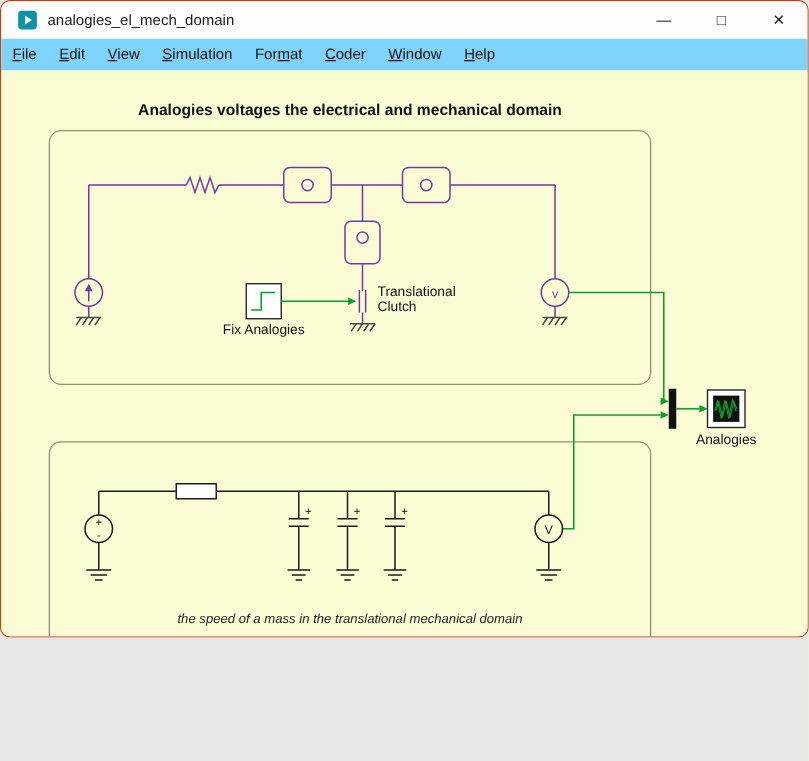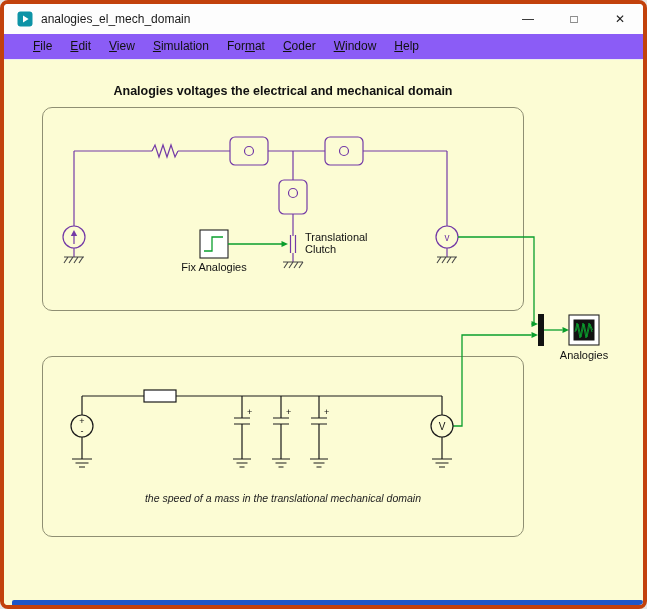--- a/index.html
+++ b/index.html
@@ -1,27 +1,27 @@
 <!DOCTYPE html>
 <html style="--c-background: #fcfcd4; --c-box_border: #8f8f73; --c-mechanical_line: #7339a6; --c-signal_green: #0a9e2c; --c-electrical_line: #1a1a1a; --c-ground_dark: #474747; --c-scrollbar_blue: #1e57c8;"><head>
 <meta charset="utf-8">
 <style>
   html,body { margin:0; padding:0; background:#e6e6e6; font-family:"Liberation Sans", sans-serif; }
   .window {
-    position:relative; width:647px; height:609px; background:#ffffff;
-    border:4px solid #c2410c; border-radius:8px; overflow:hidden; box-sizing:border-box;
+    position:relative; width:647px; height:510px; background:#ffffff;
+    border:1px solid #c2410c; border-radius:8px; overflow:hidden; box-sizing:border-box;
   }
   
   .titlebar { position:absolute; top:0; left:0; right:0; height:30px; background:#fdfdfd; display:flex; align-items:center; }
   .app-icon { width:16px; height:16px; margin-left:13px; flex:0 0 auto; }
   .win-title { margin-left:8px; font-size:12px; color:#1a1a1a; white-space:nowrap; }
   .win-controls { position:absolute; right:0; top:0; height:30px; display:flex; }
   .win-btn { width:46px; height:30px; display:flex; align-items:center; justify-content:center; font-size:12px; color:#1a1a1a; cursor:default; }
   
-  .menubar { position:absolute; top:30px; left:0; right:0; height:26px; background:#8b5cf6; display:flex; align-items:center; padding-left:20px; border-bottom:1px solid #ececec; box-sizing:border-box;text-align:right; }
+  .menubar { position:absolute; top:30px; left:0; right:0; height:26px; background:#7dd3fc; display:flex; align-items:center; padding-left:0; border-bottom:1px solid #ececec; box-sizing:border-box;text-align:right; }
   .menu-item { padding:0 9px; font-size:12px; color:#111; line-height:25px; white-space:nowrap; }
   .menu-item u { text-decoration:underline; }
   
   .canvas { position:absolute; top:56px; left:0; width:647px; height:553px; background:var(--c-background,#fcfcd4); }
   .canvas-title { position:absolute; left:38px; top:24px; width:482px; text-align:center; font-size:12.5px; font-weight:bold; color:#111; }
   .subsystem-box { position:absolute; border:1.5px solid var(--c-box_border,#8f8f73); border-radius:10px; box-sizing:border-box; }
   .box-top { left:38px; top:47px; width:482px; height:204px; }
   .box-bottom { left:38px; top:296px; width:482px; height:181px; }
   .diagram { position:absolute; left:0; top:0; width:647px; height:553px; }
   .lbl { position:absolute; font-size:11px; color:#111; line-height:12px; }

